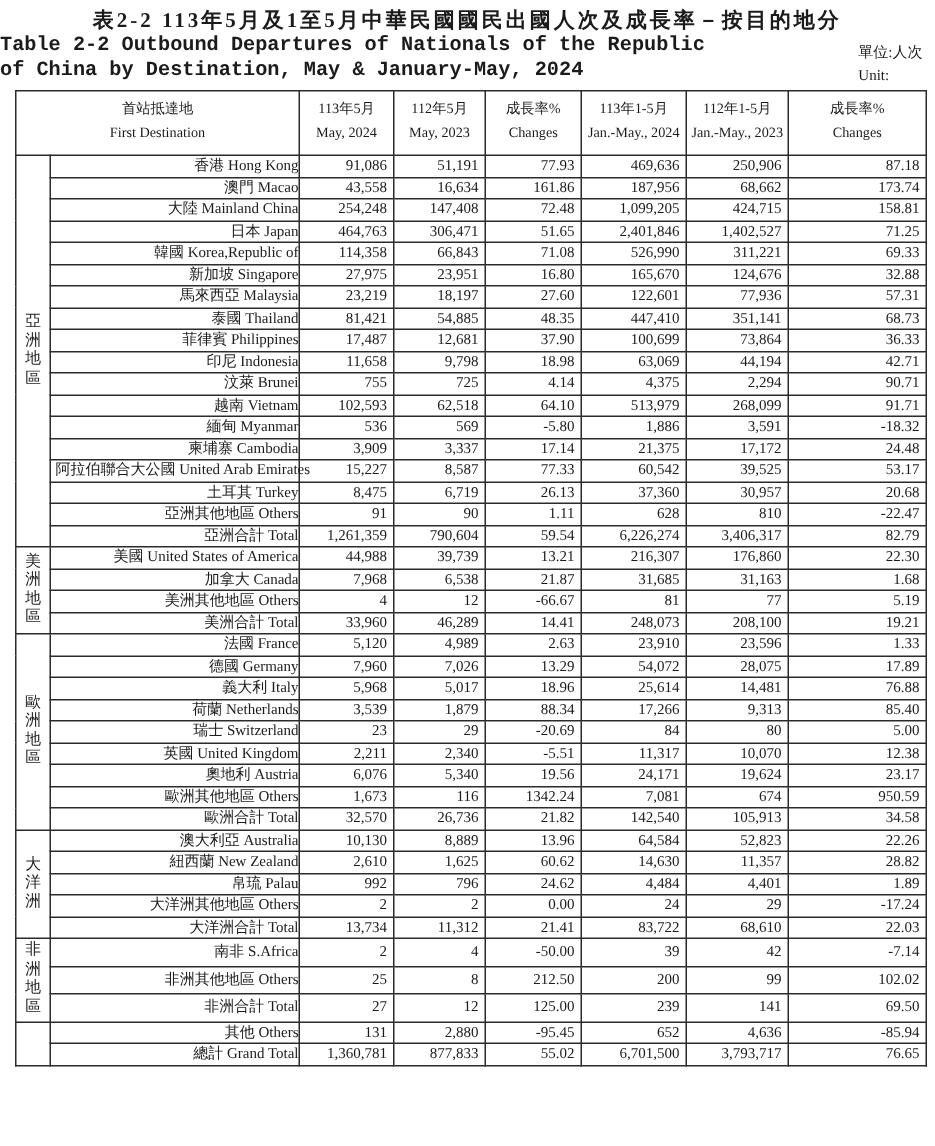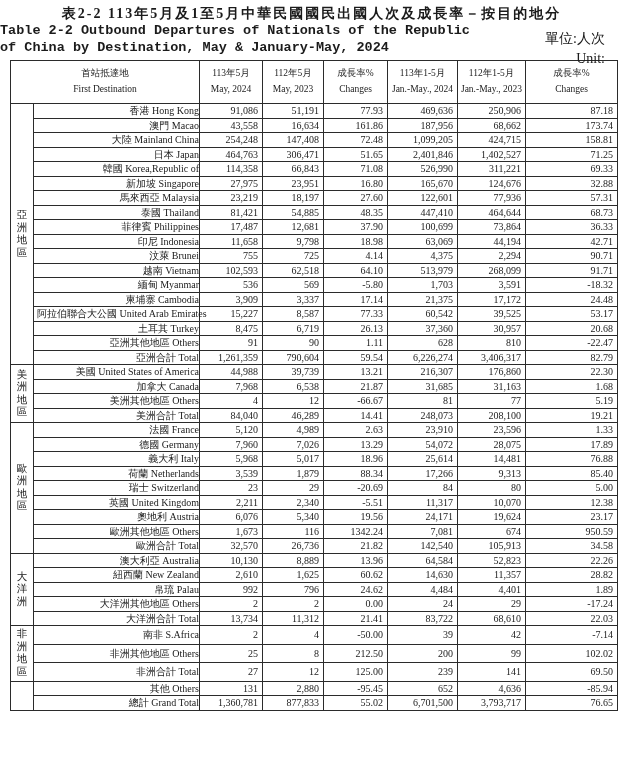--- a/index.html
+++ b/index.html
@@ -24,24 +24,24 @@
     text-align: left;
     font-family: "Liberation Mono", "DejaVu Sans Mono", monospace;
     font-size: 13.5px;
     font-weight: 700;
     line-height: 16.5px;
     white-space: nowrap;
   }
   .unit-block {
     position: absolute;
     top: 29px;
-    right: 18px;
-    font-size: 14px;
+    right: 8px;
+    font-size: 10px;
     line-height: 1.45;
-    text-align: right;
+    text-align: left;
   }
   table.main {
     margin: 4px 0 0 10px;
     width: 607px;
     border-collapse: collapse;
     table-layout: fixed;
   }
   th, td { border: 1px solid #2b2b2b; }
   thead tr { height: 43px; }
   th {
@@ -199,21 +199,21 @@
         <td class="num">122,601</td>
         <td class="num">77,936</td>
         <td class="num">57.31</td>
       </tr>
       <tr>
         <td class="name">泰國 Thailand</td>
         <td class="num">81,421</td>
         <td class="num">54,885</td>
         <td class="num">48.35</td>
         <td class="num">447,410</td>
-        <td class="num">464,644</td>
+        <td class="num">351,141</td>
         <td class="num">68.73</td>
       </tr>
       <tr>
         <td class="name">菲律賓 Philippines</td>
         <td class="num">17,487</td>
         <td class="num">12,681</td>
         <td class="num">37.90</td>
         <td class="num">100,699</td>
         <td class="num">73,864</td>
         <td class="num">36.33</td>
@@ -243,21 +243,21 @@
         <td class="num">64.10</td>
         <td class="num">513,979</td>
         <td class="num">268,099</td>
         <td class="num">91.71</td>
       </tr>
       <tr>
         <td class="name">緬甸 Myanmar</td>
         <td class="num">536</td>
         <td class="num">569</td>
         <td class="num">-5.80</td>
-        <td class="num">1,703</td>
+        <td class="num">1,886</td>
         <td class="num">3,591</td>
         <td class="num">-18.32</td>
       </tr>
       <tr>
         <td class="name">柬埔寨 Cambodia</td>
         <td class="num">3,909</td>
         <td class="num">3,337</td>
         <td class="num">17.14</td>
         <td class="num">21,375</td>
         <td class="num">17,172</td>
@@ -325,21 +325,21 @@
         <td class="name">美洲其他地區 Others</td>
         <td class="num">4</td>
         <td class="num">12</td>
         <td class="num">-66.67</td>
         <td class="num">81</td>
         <td class="num">77</td>
         <td class="num">5.19</td>
       </tr>
       <tr>
         <td class="name">美洲合計 Total</td>
-        <td class="num">84,040</td>
+        <td class="num">33,960</td>
         <td class="num">46,289</td>
         <td class="num">14.41</td>
         <td class="num">248,073</td>
         <td class="num">208,100</td>
         <td class="num">19.21</td>
       </tr>
       <tr>
         <td class="grp" rowspan="9">歐
 洲
 地

